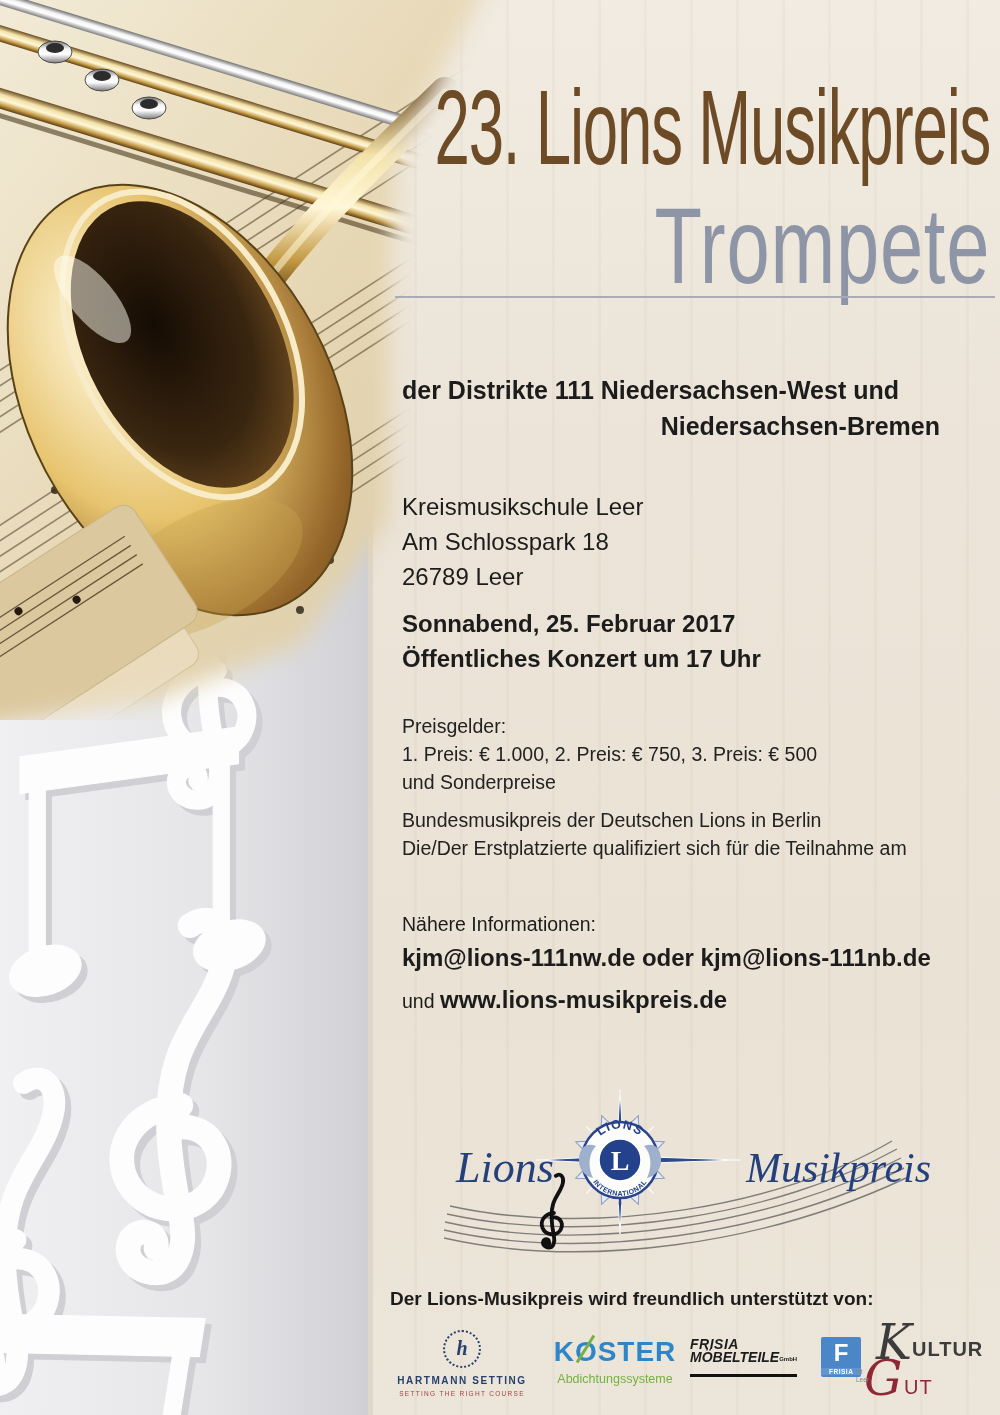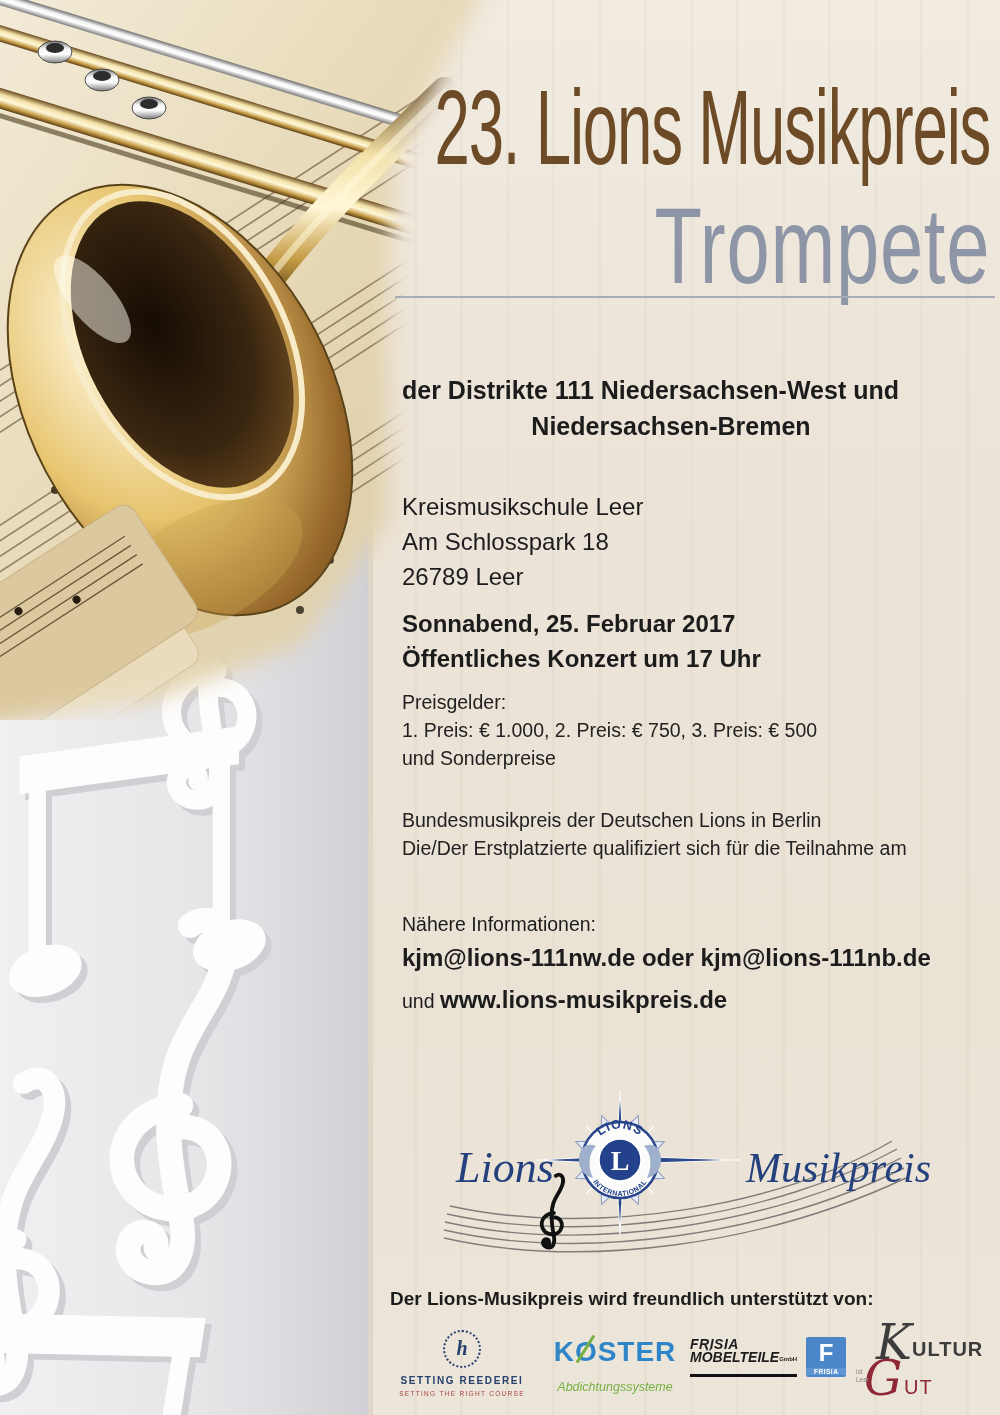--- a/index.html
+++ b/index.html
@@ -19,46 +19,46 @@
   .photo{position:absolute;left:0;top:0;z-index:2;}
   
   .title{position:absolute;top:74px;right:10px;z-index:3;font-size:106px;line-height:1.0;
     color:#6e4b27;letter-spacing:-2px;white-space:nowrap;transform:scaleX(.60);transform-origin:100% 50%;}
   .subtitle{position:absolute;top:192px;right:10px;z-index:3;font-size:108px;line-height:1.0;
     color:#8d95a7;letter-spacing:1px;white-space:nowrap;transform:scaleX(.72);transform-origin:100% 50%;}
   .rule{position:absolute;top:296px;left:395px;right:5px;height:2px;background:#a8acb6;z-index:3;}
   
   .col{position:absolute;left:402px;top:0;width:593px;z-index:3;}
   .districts{position:absolute;top:372px;width:100%;font-weight:bold;font-size:25px;line-height:36px;}
-  .districts .l2{text-align:center;padding-right:55px;}
+  .districts .l2{text-align:right;padding-right:55px;}
   .blk{position:absolute;width:100%;}
   .venue{top:489px;font-weight:normal;font-size:24px;line-height:35px;}
   .event{top:606px;font-weight:bold;font-size:24px;line-height:35px;}
-  .prizes{top:688px;font-size:19.5px;line-height:28px;color:#222;}
+  .prizes{top:712px;font-size:19.5px;line-height:28px;color:#222;}
   .qual{top:806px;font-size:19.5px;line-height:28px;color:#222;}
   .info-h{top:913px;font-size:19.5px;}
   .info-m{top:944px;font-weight:bold;font-size:24px;}
   .info-w{top:986px;font-size:19.5px;}
   .info-w b{font-size:24px;font-weight:bold;text-align:center;}
   
   .lmlogo{position:absolute;left:436px;top:1086px;z-index:3;}
   
   .support{position:absolute;left:390px;top:1288px;width:600px;text-align:left;font-size:19px;font-weight:bold;z-index:3;}
   .sp{position:absolute;z-index:3;text-align:center;}
   .hartmann{left:392px;top:1330px;width:140px;}
   .hartmann .circ{width:34px;height:34px;border:2px dotted #27406e;border-radius:50%;margin:0 auto;
      font-family:"Liberation Serif",serif;font-style:italic;font-weight:bold;font-size:20px;line-height:32px;color:#27406e;}
   .hartmann .nm{margin-top:7px;font-size:10px;letter-spacing:1.6px;color:#27406e;font-weight:bold;}
   .hartmann .tg{margin-top:4px;font-size:6.5px;letter-spacing:1.3px;color:#a84040;}
   .koester{left:545px;top:1337px;width:140px;}
   .koester .word{font-size:28px;font-weight:bold;color:#2e86c9;letter-spacing:1px;line-height:30px;}
   .koester .o{position:relative;display:inline-block;}
   .koester .o i{position:absolute;left:9px;top:-4px;width:3px;height:32px;background:#76b043;transform:rotate(32deg);}
-  .koester .sub{font-size:12.5px;font-style:italic;color:#76b043;margin-top:13px;}
-  .frisia{left:690px;top:1337px;width:140px;display:flex;align-items:flex-end;gap:9px;}
+  .koester .sub{font-size:12.5px;color:#76b043;margin-top:5px;}
+  .frisia{left:690px;top:1337px;width:140px;display:flex;align-items:flex-end;gap:24px;}
   .frisia .txt{border-bottom:3px solid #111;padding-bottom:8px;text-align:left;}
   .frisia .l1{font-size:14px;font-weight:bold;font-style:italic;letter-spacing:.5px;line-height:12px;}
   .frisia .l2{font-size:14px;font-weight:bold;font-style:italic;line-height:14px;}
   .frisia .gm{font-size:6px;font-style:normal;vertical-align:1px;}
   .frisia .badge{position:relative;width:40px;height:40px;background:#4a86c8;border-radius:2px;flex:0 0 auto;}
   .frisia .badge .f{position:absolute;left:0;right:0;top:2px;color:#fff;font-size:24px;font-weight:bold;}
   .frisia .badge .bt{position:absolute;left:0;right:0;bottom:2px;color:#fff;font-size:6.5px;font-weight:bold;letter-spacing:.5px;background:#5f95d2;}
   .kultur{left:856px;top:1316px;width:130px;height:100px;}
   .kultur span{position:absolute;font-family:"DejaVu Serif",serif;}
   .kultur .k{left:20px;top:-2px;font-size:48px;font-style:italic;color:#3c3c3c;}
@@ -307,21 +307,21 @@
       <circle cx="34" cy="224" r="13" fill="#111" stroke="none"></circle>
     </g>
     <text x="20" y="96" font-family="Liberation Serif,serif" font-style="italic" font-size="44" fill="#24417e">Lions</text>
     <text x="310" y="96" font-family="Liberation Serif,serif" font-style="italic" font-size="42" fill="#24417e">Musikpreis</text>
   </svg>
 
   <div class="support">Der Lions-Musikpreis wird freundlich unterstützt von:</div>
 
   <div class="sp hartmann">
     <div class="circ">h</div>
-    <div class="nm">SETTING REEDEREI</div>
+    <div class="nm">HARTMANN SETTING</div>
     <div class="tg">SETTING THE RIGHT COURSE</div>
   </div>
 
   <div class="sp koester">
     <div class="word">
       <span>K</span><span class="o"><span>O</span><i></i></span><span>STER</span>
     </div>
     <div class="sub">Abdichtungssysteme</div>
   </div>
 

